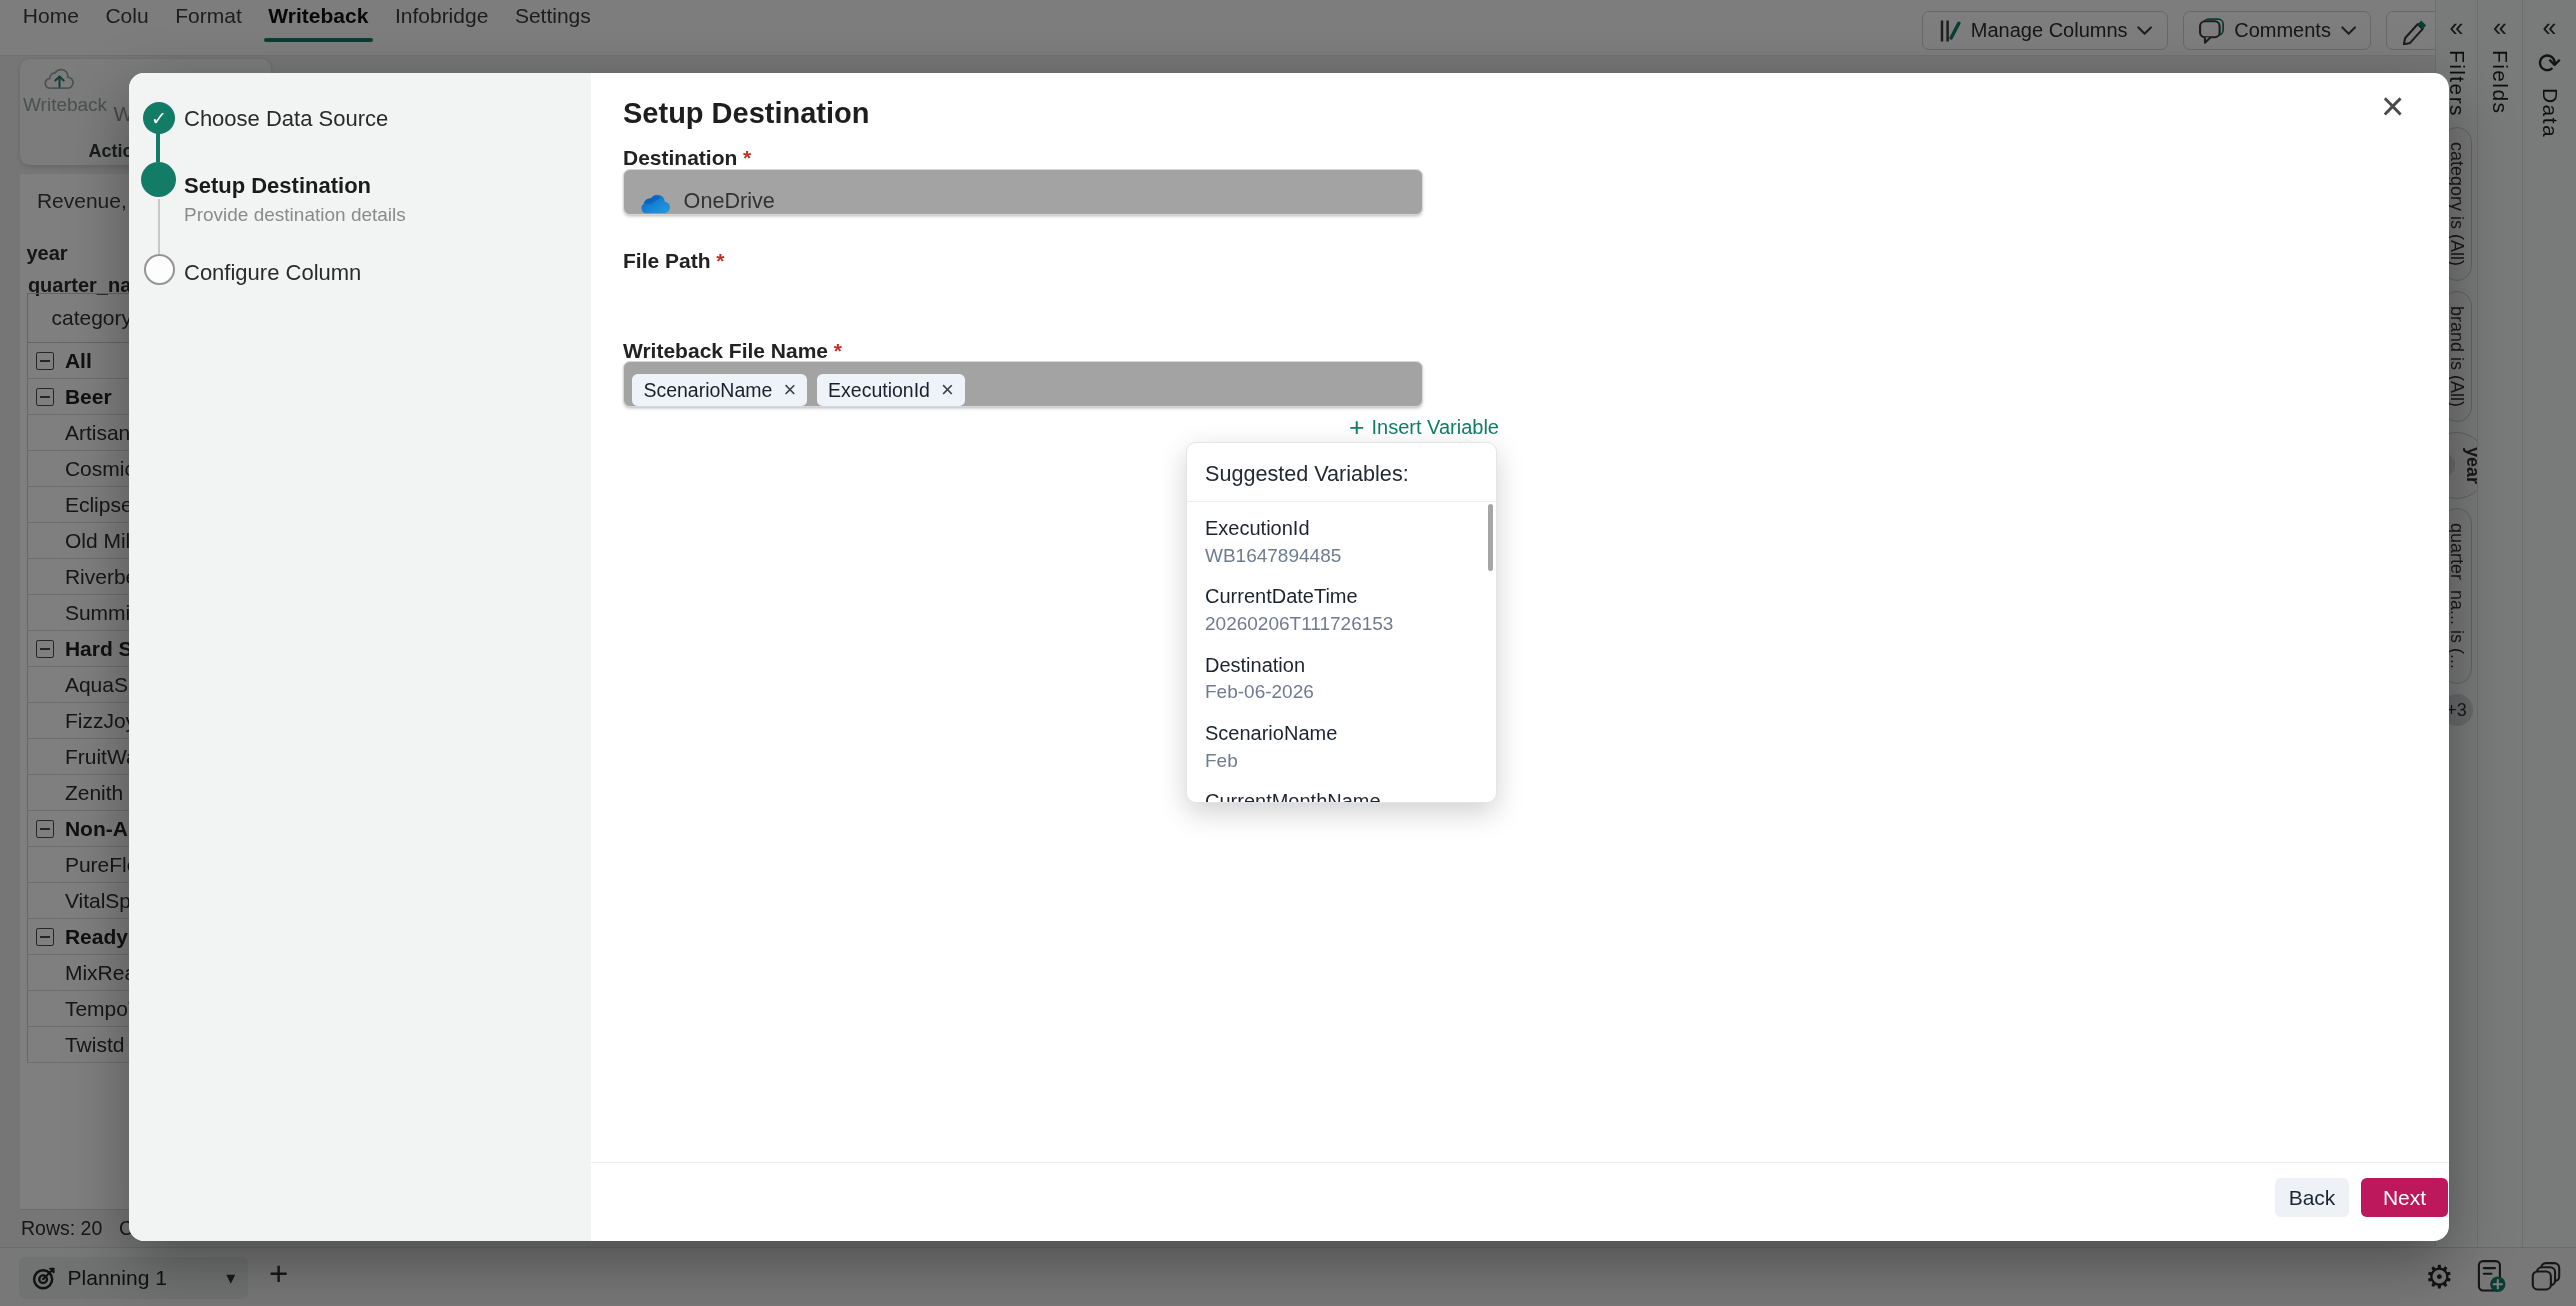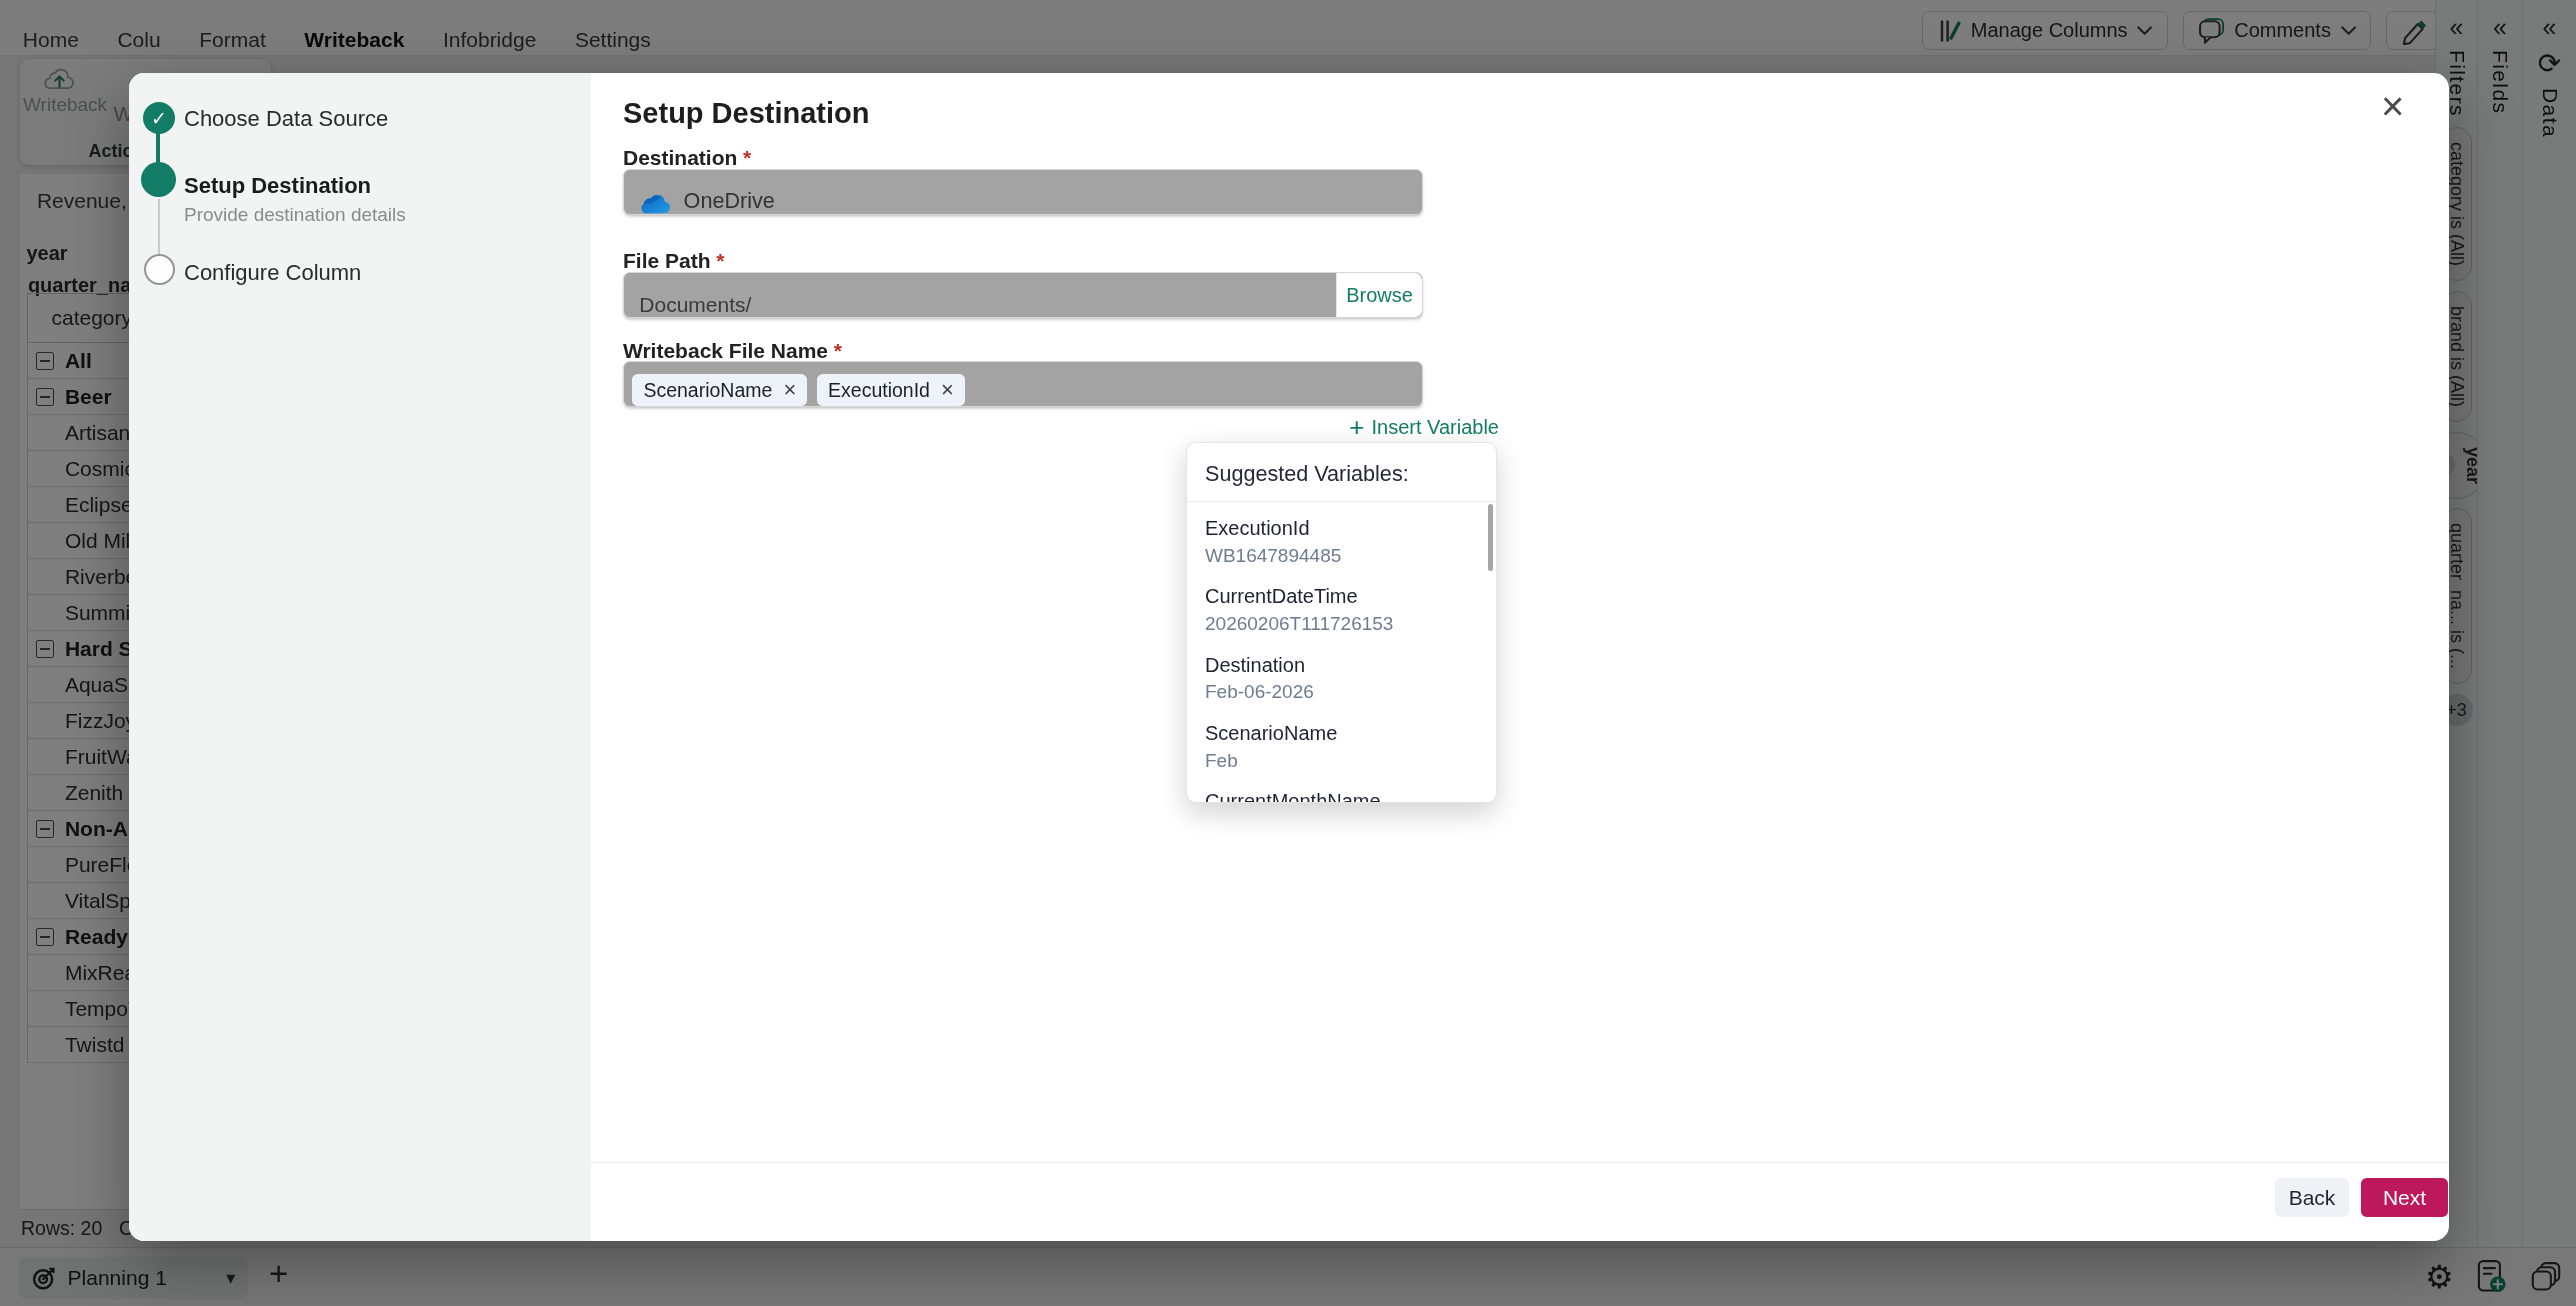--- a/index.html
+++ b/index.html
@@ -2,21 +2,21 @@
 <html style="font-size:11px"><head>
 <meta charset="utf-8">
 <style>
 *{margin:0;padding:0;box-sizing:border-box}
 body{background:#555}
 #screen{position:relative;width:2576px;height:1307px;overflow:hidden;background:#ececec;
   font-family:"Liberation Sans",sans-serif;color:#222}
 
 
 .menubar{position:absolute;left:0;top:0;width:100%;height:56px;background:#fafafa;border-bottom:1.4px solid #e2e2e2}
-.menu-items{position:absolute;left:20px;top:0;height:56px;display:flex;align-items:flex-end;gap:33px}
+.menu-items{position:absolute;left:20px;top:0;height:56px;display:flex;align-items:flex-start;gap:21px}
 .menu-item{font-size:21px;color:#3b3b3b;position:relative;padding:4.2px 2.8px;cursor:default;white-space:nowrap}
 .menu-item.active{color:#101010;font-weight:700}
 .menu-item.active::after{content:"";position:absolute;left:-1.4px;right:-1.4px;bottom:-9.8px;height:4.2px;border-radius:2.1px;background:#137C67}
 .mtools{position:absolute;left:1922px;top:11px;display:flex;gap:15.3px}
 .mtool{display:flex;align-items:center;gap:9.8px;height:39px;padding:0 14px;border:1.4px solid #d0d0d0;border-radius:7px;background:#fdfdfd;font-size:20px;color:#2e2e2e;white-space:nowrap}
 
 .ribbon{position:absolute;left:0;top:56px;width:100%;height:119px;background:#ededee}
 .ribbon-card{position:absolute;left:19.5px;top:2.8px;width:251px;height:106px;background:#f8f9f9;border-radius:9.8px;box-shadow:0 1.4px 5.6px rgba(0,0,0,.14)}
 .wbcol{position:absolute;left:3.5px;top:7px;width:73px;text-align:center}
 .wbcol .lbl{font-size:19px;color:#93a39d;margin-top:1.4px}
@@ -410,24 +410,20 @@
           <path d="M39 14a11 11 0 0 0-20.5-4.5A9 9 0 0 0 8.5 17 8 8 0 0 0 10 31h27a8.5 8.5 0 0 0 2-17z" fill="url(#odg)"></path>
           <path d="M18.5 9.5A11 11 0 0 1 33 8l-14 9-10.5 0A9 9 0 0 1 18.5 9.5z" fill="#0a62b8" opacity="0.85"></path>
         </svg>
       </span>
       <span class="odtext">OneDrive</span>
     </div>
 
     <div class="flabel l2">
       <span>File Path</span><span class="req">*</span>
     </div>
-    <div class="fieldbox b2">
-      <span>Documents/</span>
-      <span class="browse-box">Browse</span>
-    </div>
 
     <div class="flabel l3">
       <span>Writeback File Name</span><span class="req">*</span>
     </div>
     <div class="fieldbox b3">
       <span class="tag">
         <span>ScenarioName</span>
         <span class="x">×</span>
       </span>
       <span class="tag">

